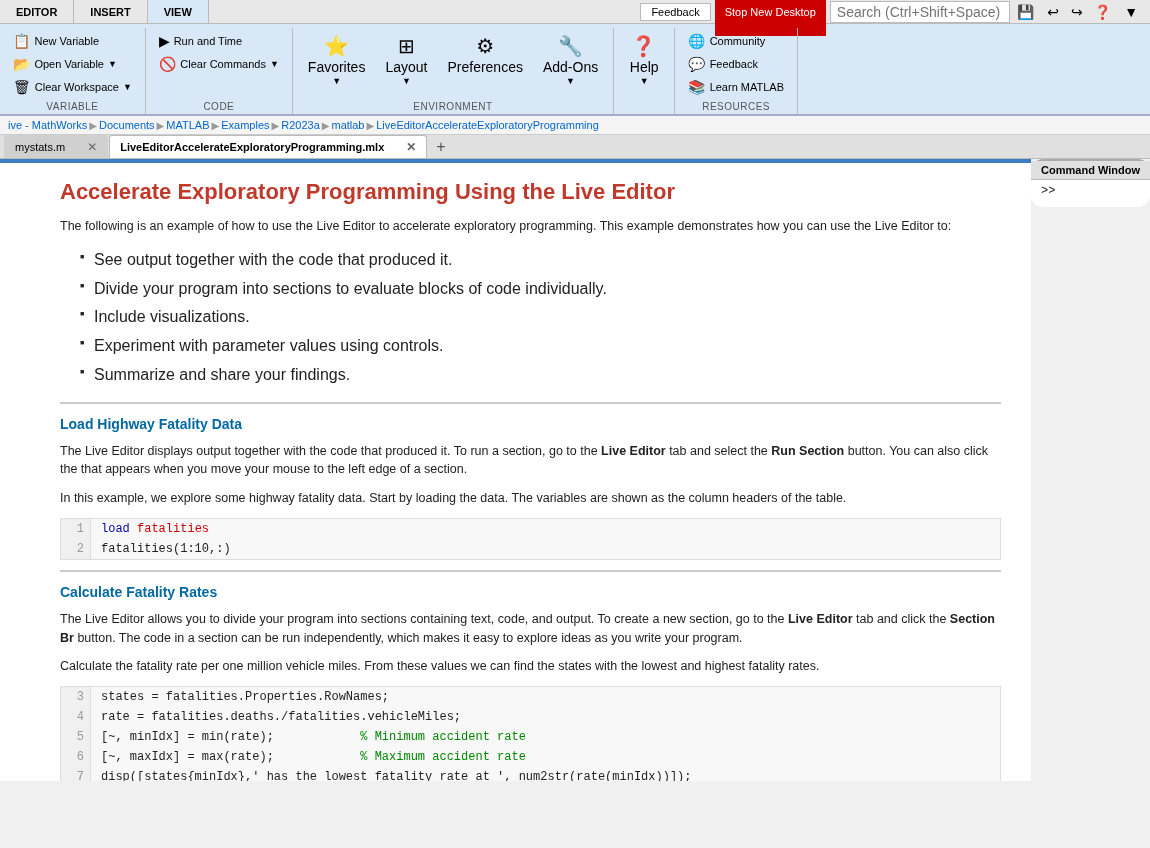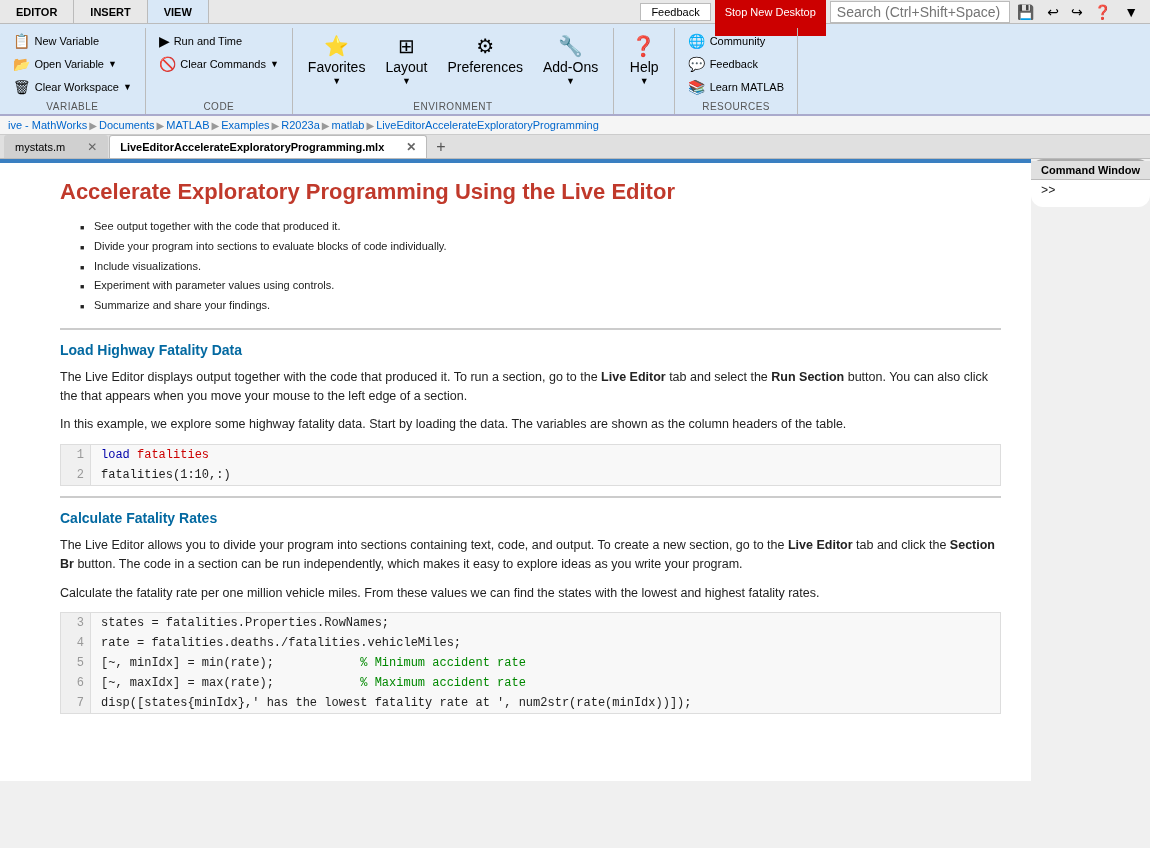--- a/index.html
+++ b/index.html
@@ -38,21 +38,21 @@
     .doc-tab { display: flex; align-items: center; padding: 4px 10px; cursor: pointer; font-size: 11px; border: 1px solid transparent; border-bottom: none; background: #d0d0d0; border-radius: 3px 3px 0 0; gap: 22px; }
     .doc-tab.active { background: #fff; border-color: #bbb; font-weight: 600; }
     .doc-tab .close { font-size: 12px; color: #666; cursor: pointer; }
     .doc-tab-add { background: transparent; border: none; font-size: 16px; cursor: pointer; padding: 0 8px; color: #555; }
 
     
     .editor-content { flex: 1; overflow-y: auto; padding: 20px 30px 20px 60px; background: #fff; position: relative; }
     .doc-title { color: #c0392b; font-size: 22px; font-weight: 600; margin-bottom: 12px; }
     .doc-para { font-size: 12.5px; color: #222; margin-bottom: 10px; line-height: 1.5; }
     .doc-list { margin-left: 20px; margin-bottom: 12px; }
-    .doc-list li { font-size: 11px; color: #222; line-height: 1.8; list-style: none; position: relative; padding-left: 14px; }
+    .doc-list li { font-size: 16px; color: #222; line-height: 1.8; list-style: none; position: relative; padding-left: 14px; }
     .doc-list li::before { content: '■'; position: absolute; left: 0; font-size: 7px; top: 5px; color: #222; }
 
     .section-block { border-top: 2px solid #ccc; margin-top: 10px; padding-top: 12px; }
     .section-title { font-size: 14px; font-weight: 700; color: #0369a1; margin-bottom: 10px; }
     .bold { font-weight: 700; }
 
     
     .code-block { background: #f8f8f8; border: 1px solid #ddd; margin: 10px 0; padding: 0; font-family: 'Courier New', monospace; font-size: 12px; }
     .code-line { display: flex; align-items: flex-start; }
     .code-line-num { width: 30px; min-width: 30px; color: #999; padding: 3px 6px; text-align: right; user-select: none; background: #f0f0f0; border-right: 1px solid #ddd; }
@@ -213,20 +213,21 @@
   </div>
   <button class="doc-tab-add">+</button>
 </div>
 
 <div style="display:flex; flex-direction:row; height:calc(848px - 24px - 96px - 24px - 30px - 4px); overflow:hidden;">
   <div class="editor-content" style="height:calc(100% - 48px); overflow-y:auto;">
 
     <div style="position:absolute; left:0; top:0; right:0; height:4px; background:#3a7fc1;"></div>
 
     <h1 class="doc-title">Accelerate Exploratory Programming Using the Live Editor</h1>
+    <p class="doc-para">The following is an example of how to use the Live Editor to accelerate exploratory programming. This example demonstrates how you can use the Live Editor to:</p>
     <ul class="doc-list">
       <li>See output together with the code that produced it.</li>
       <li>Divide your program into sections to evaluate blocks of code individually.</li>
       <li>Include visualizations.</li>
       <li>Experiment with parameter values using controls.</li>
       <li>Summarize and share your findings.</li>
     </ul>
 
     <div class="section-block">
       <h2 class="section-title">Load Highway Fatality Data</h2>

